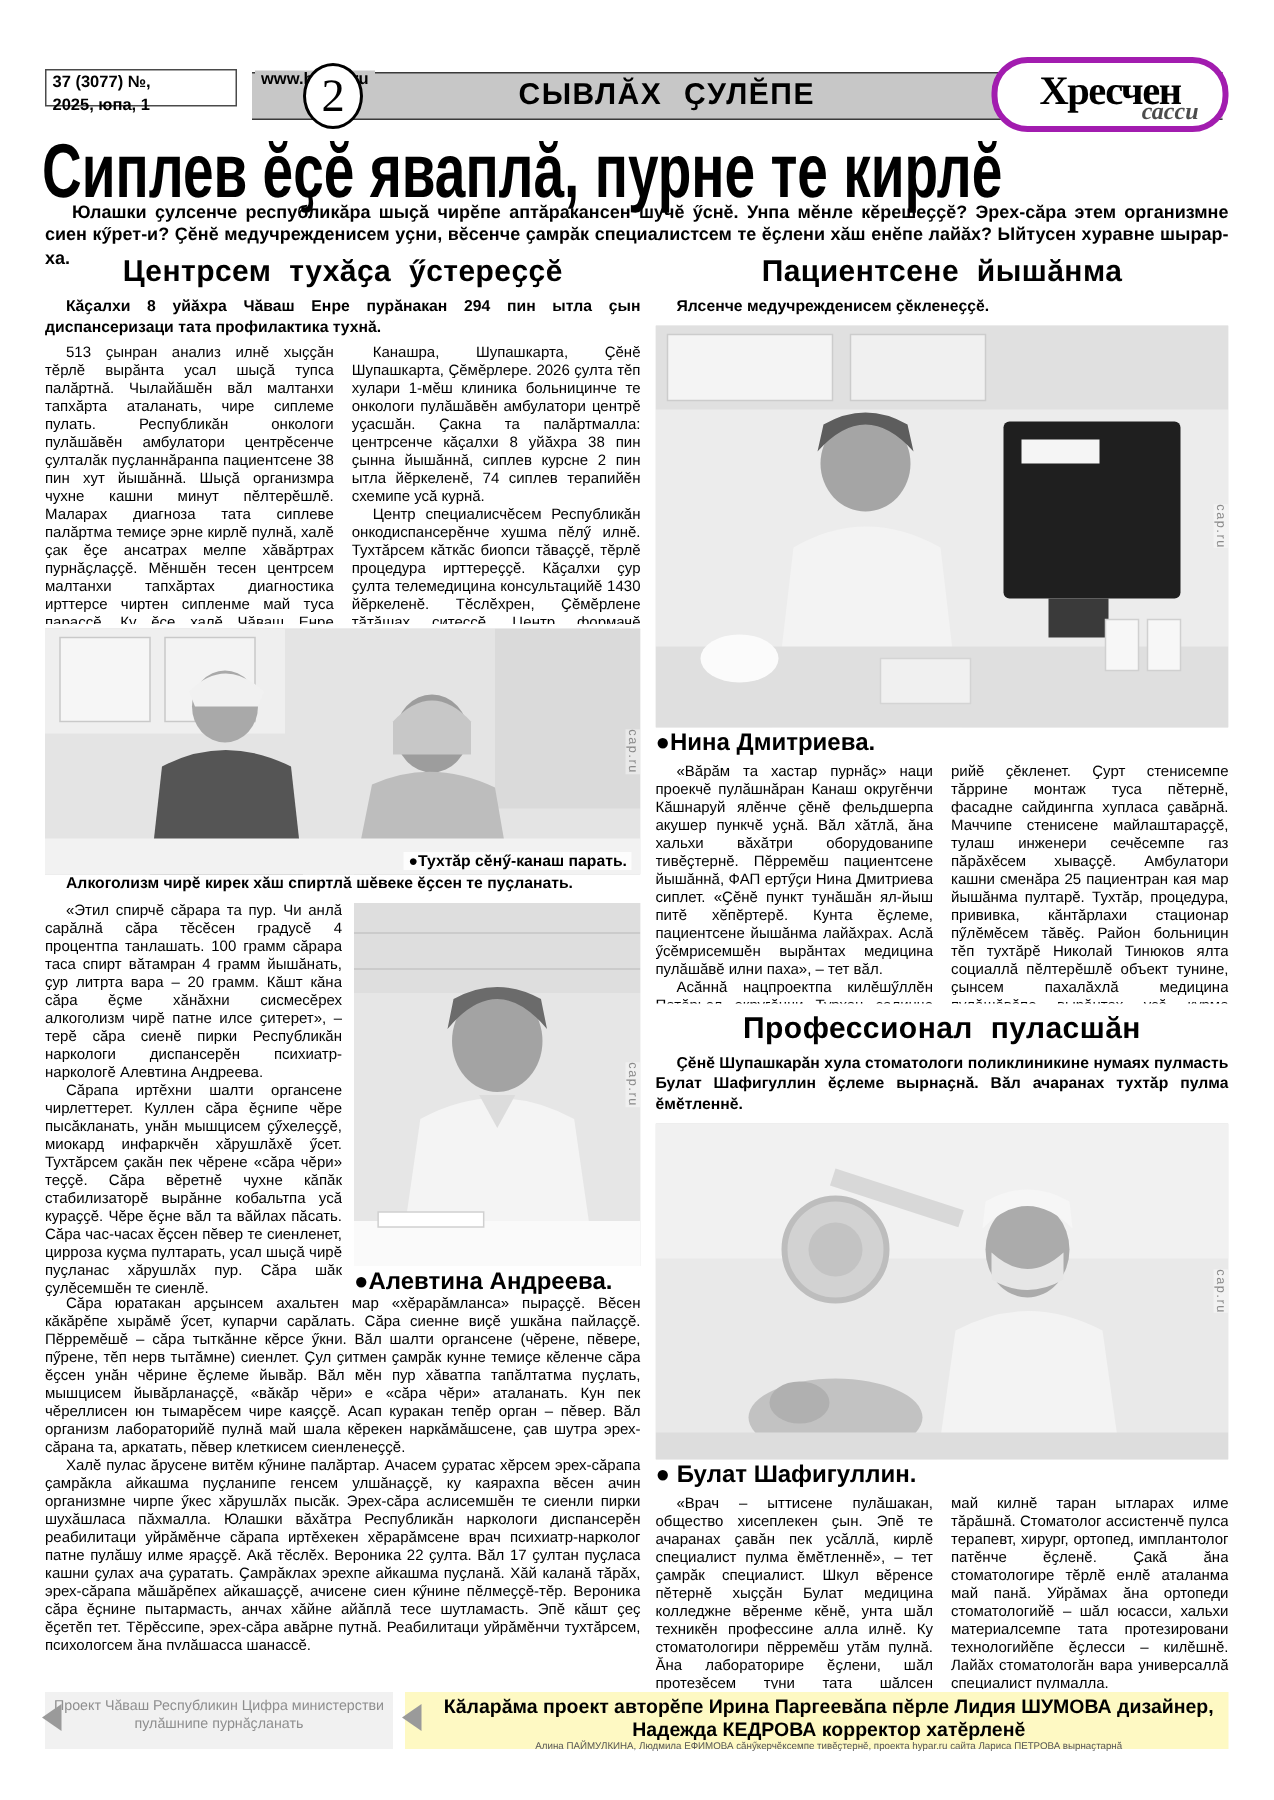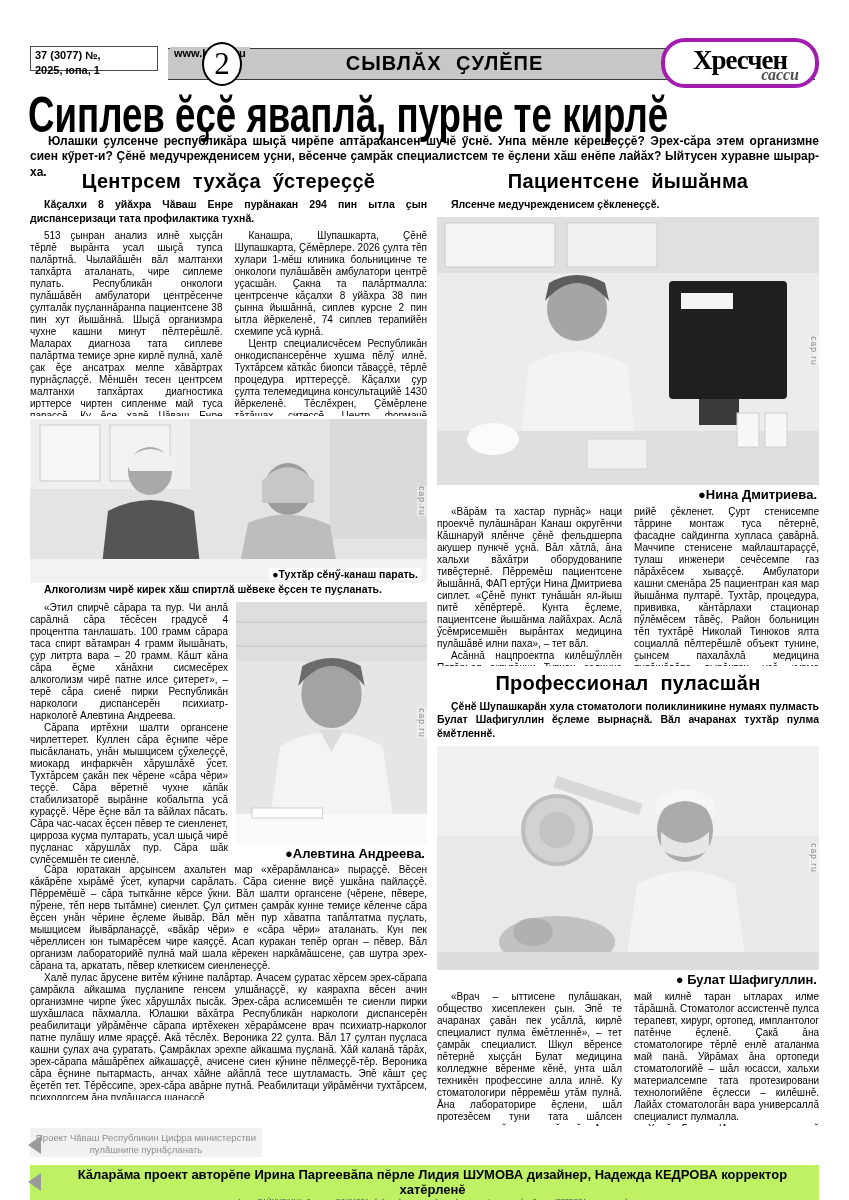--- a/index.html
+++ b/index.html
@@ -43,34 +43,34 @@
   .col { flex:1; min-width:0; }
   p.body { margin:0; font-size:10px; line-height:1.2; text-align:justify; text-indent:14px; }
 
   
   .photo { position:relative; background:#dcdcdc; overflow:hidden; }
   .photo svg { display:block; width:100%; height:100%; }
   .credit { position:absolute; right:0px; top:50%; transform:translateY(-50%);
             writing-mode:vertical-rl; font-size:8.5px; color:#8a8a8a; letter-spacing:1px; background:rgba(255,255,255,.4); }
   .cap-overlay { position:absolute; right:6px; bottom:3px; font-size:10.5px; font-weight:bold;
                  background:rgba(255,255,255,.8); padding:0 3px; }
-  .cap-below { text-align:right; font-size:13px; font-weight:bold; margin:2px 2px 4px 0; }
+  .cap-below { text-align:left; font-size:16px; font-weight:bold; margin:2px 2px 4px 0; }
 
   .media-row { display:flex; gap:8px; }
   .media-row .txt { width:198px; flex:none; overflow:hidden; }
   .media-row .pic { flex:1; min-width:0; }
 
   
-  .footer { position:absolute; left:30px; top:1128px; width:789px; height:38px; display:flex; gap:8px;flex-direction:column; }
+  .footer { position:absolute; left:30px; top:1128px; width:789px; height:38px; display:flex; gap:8px; }
   .fbox { position:relative; box-sizing:border-box; }
   .fold { position:absolute; left:-2px; top:8px; width:0; height:0;
           border-top:9px solid transparent; border-bottom:9px solid transparent; border-right:13px solid #9a9a9a; }
   .f-left { width:232px; background:#f1f1f1; color:#8e8e8e; font-size:9.5px; line-height:1.3;
             text-align:center; padding-top:4px; }
-  .f-right { flex:1; background:#bef264; text-align:center; padding-top:2px;padding-left:16px; }
+  .f-right { flex:1; background:#fef9c3; text-align:center; padding-top:2px;padding-left:16px; }
   .f-right .bold { font-weight:bold; font-size:13px; }
   .f-right .tiny { font-size:6.5px; color:#555; margin-top:1px; }
 </style>
 </head>
 <body>
 
 <div class="page">
 
   <div class="header">
     <div class="header-bar"></div>

